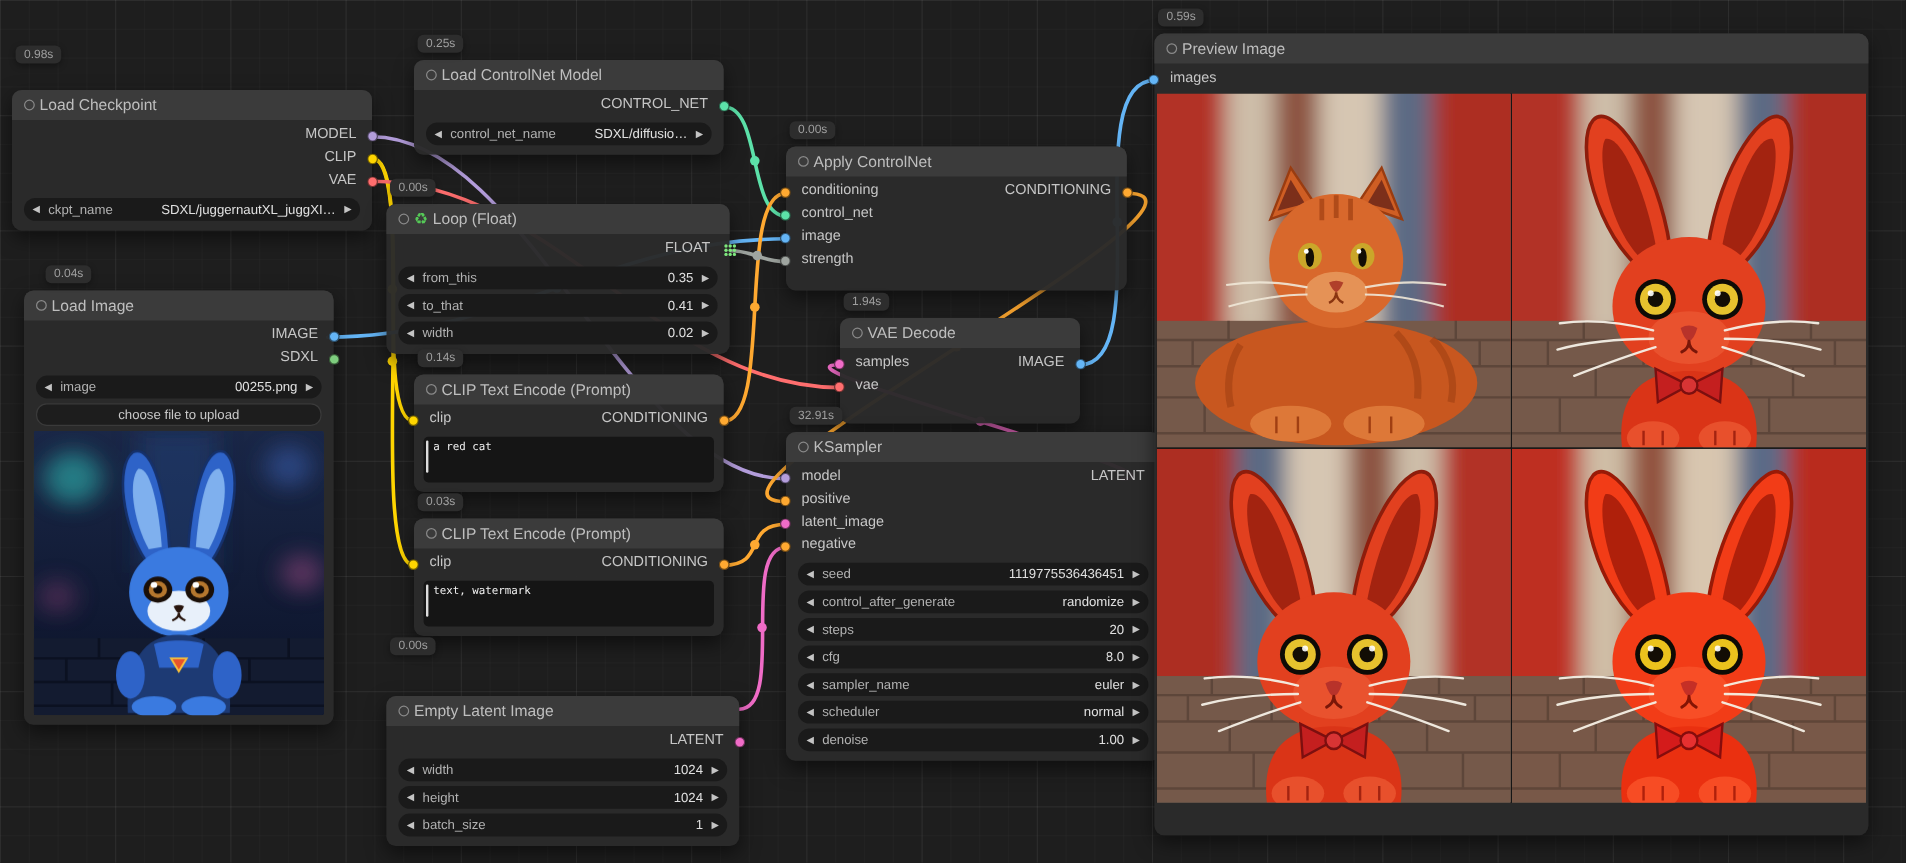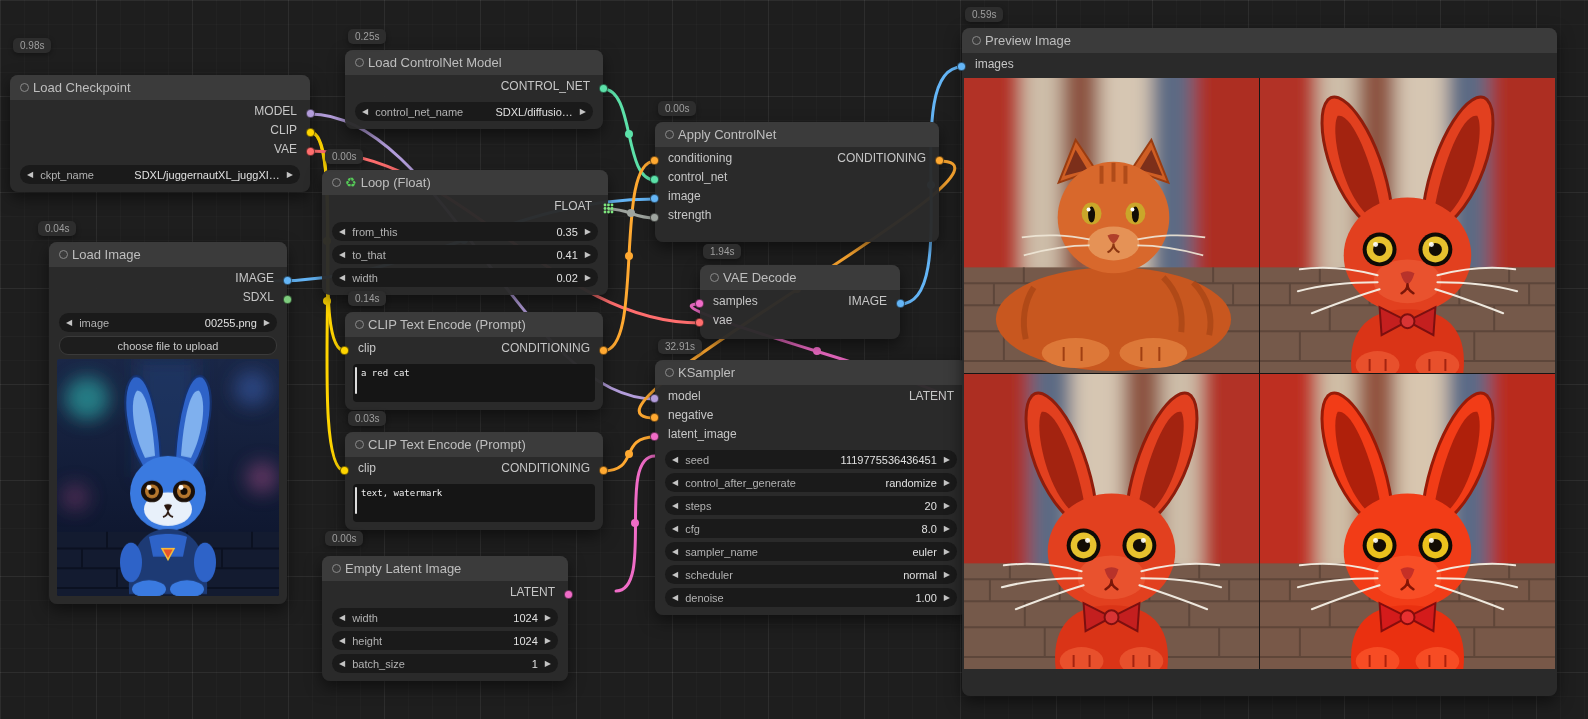--- a/index.html
+++ b/index.html
@@ -242,21 +242,21 @@
         </div>
       <div class="widget">
         <span class="arr">◀</span>
         <span class="wlabel">ckpt_name</span>
         <span class="wvalue">SDXL/juggernautXL_juggXI…</span>
         <span class="arr">▶</span>
       </div>
     </div>
   </div>
 
-  <div class="node" style="left:49px;top:242px;width:238px">
+  <div class="node" style="left:20px;top:242px;width:258px">
     <div class="node-header">
       <span class="collapse-dot"></span>
       <span>Load Image</span>
     </div>
     <div class="node-body">
       <div class="slot-row out-only">
           <span>IMAGE</span>
           <span class="slot-dot out c-image"></span>
         </div>
       <div class="slot-row out-only">
@@ -366,21 +366,21 @@
       <div class="slot-row">
         <span class="slot-dot in c-clip"></span>
         <span>clip</span>
         <span class="out-label">CONDITIONING</span>
         <span class="slot-dot out c-cond"></span>
       </div>
       <div class="textarea">text, watermark</div>
     </div>
   </div>
 
-  <div class="node" style="left:322px;top:556px;width:246px">
+  <div class="node" style="left:322px;top:580px;width:294px">
     <div class="node-header">
       <span class="collapse-dot"></span>
       <span>Empty Latent Image</span>
     </div>
     <div class="node-body">
       <div class="slot-row out-only">
           <span>LATENT</span>
           <span class="slot-dot out c-latent"></span>
         </div>
       <div class="widget">
@@ -429,21 +429,21 @@
           <span>strength</span>
         </div>
     </div>
   </div>
 
   <div class="node" style="left:700px;top:265px;width:200px">
     <div class="node-header">
       <span class="collapse-dot"></span>
       <span>VAE Decode</span>
     </div>
-    <div class="node-body" style="padding-bottom:7px">
+    <div class="node-body" style="padding-bottom:21px">
       <div class="slot-row">
         <span class="slot-dot in c-latent"></span>
         <span>samples</span>
         <span class="out-label">IMAGE</span>
         <span class="slot-dot out c-image"></span>
       </div>
       <div class="slot-row">
           <span class="slot-dot in c-vae"></span>
           <span>vae</span>
         </div>
@@ -457,25 +457,29 @@
     </div>
     <div class="node-body">
       <div class="slot-row">
         <span class="slot-dot in c-model"></span>
         <span>model</span>
         <span class="out-label">LATENT</span>
         <span class="slot-dot out c-latent"></span>
       </div>
       <div class="slot-row">
           <span class="slot-dot in c-cond"></span>
-          <span>negative</span>
+          <span>positive</span>
         </div>
       <div class="slot-row">
           <span class="slot-dot in c-latent"></span>
           <span>latent_image</span>
+        </div>
+      <div class="slot-row">
+          <span class="slot-dot in c-cond"></span>
+          <span>negative</span>
         </div>
       <div class="widget">
         <span class="arr">◀</span>
         <span class="wlabel">seed</span>
         <span class="wvalue">1119775536436451</span>
         <span class="arr">▶</span>
       </div>
       <div class="widget">
         <span class="arr">◀</span>
         <span class="wlabel">control_after_generate</span>

